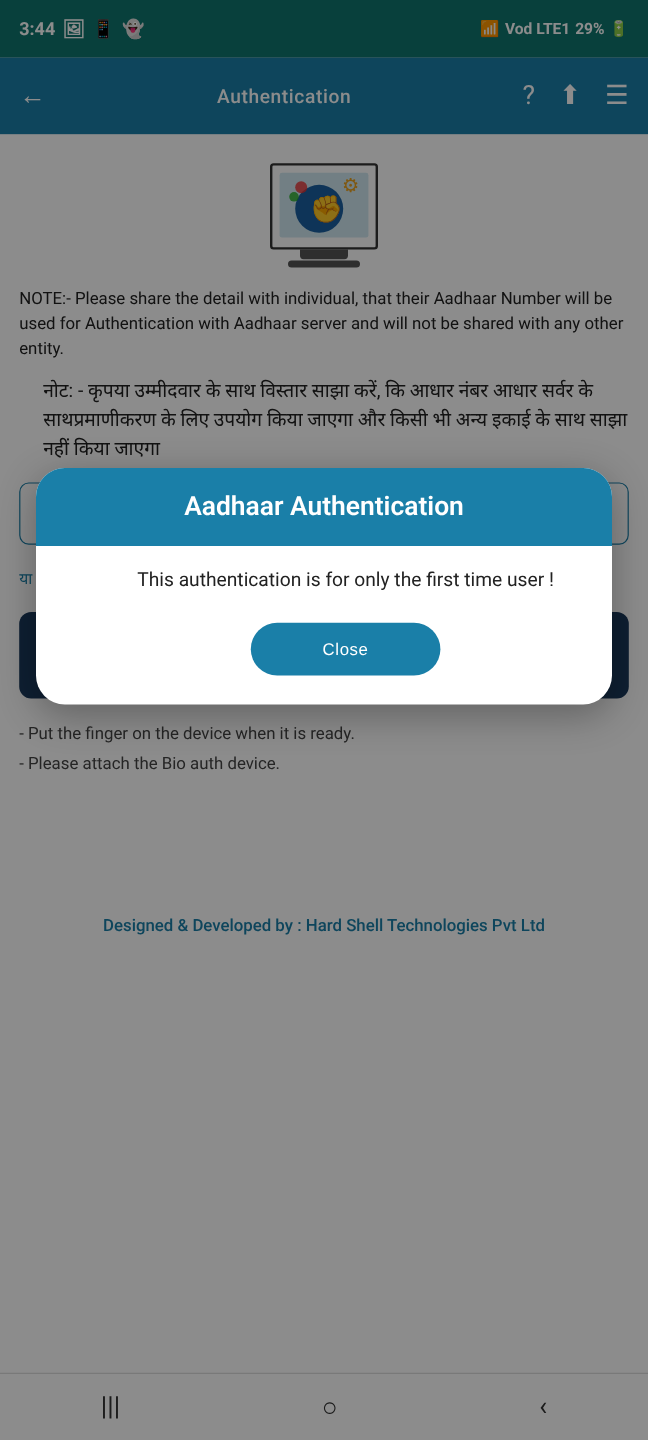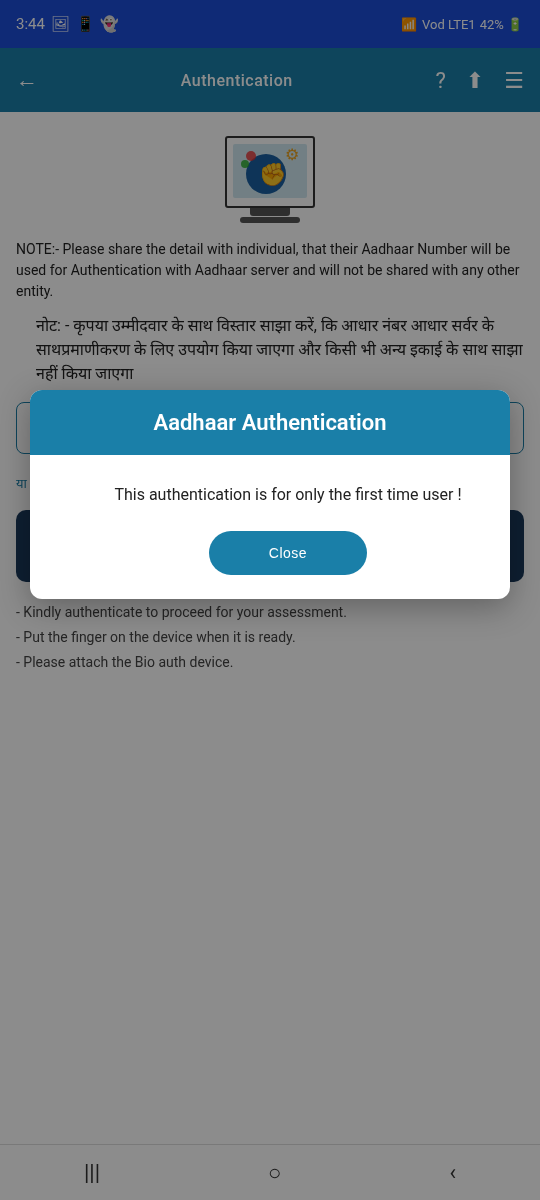--- a/index.html
+++ b/index.html
@@ -10,28 +10,28 @@
       font-family: 'Roboto', Arial, sans-serif;
       background: #f5f5f5;
       position: relative;
       overflow-x: hidden;
     }
 
     
     .status-bar {
       width: 100%;
       height: 48px;
-      background: #1d4ed8;
+      background: #0f766e;
       display: flex;
       align-items: center;
       justify-content: space-between;
       padding: 0 16px;
       color: white;
       font-size: 15px;
-      font-weight: 400;
+      font-weight: 700;
     }
     .status-left { display: flex; align-items: center; gap: 6px; }
     .status-right { display: flex; align-items: center; gap: 4px; font-size: 13px; }
 
     
     .header {
       width: 100%;
       height: 64px;
       background: #1a7fa8;
       display: flex;
@@ -172,36 +172,36 @@
       background: rgba(0,0,0,0.45);
       display: flex;
       align-items: flex-start;
       justify-content: center;
       padding-top: 390px;
       z-index: 100;
     }
     .modal-box {
       width: 480px;
       background: white;
-      border-radius: 12px;
+      border-radius: 24px;
       overflow: hidden;
       box-shadow: 0 8px 32px rgba(0,0,0,0.3);
     }
     .modal-header {
       background: #1a7fa8;
       padding: 20px 24px;
       text-align: center;
     }
     .modal-title {
       color: white;
       font-size: 22px;
       font-weight: 600;
     }
     .modal-body {
-      padding: 28px 24px 24px 24px;
+      padding: 16px 24px 24px 24px;
       text-align: center;
       margin-left: 36px;
     }
     .modal-message {
       font-size: 16px;
       color: #222;
       margin-bottom: 24px;
       line-height: 1.5;
     }
     .modal-close-btn {
@@ -254,21 +254,21 @@
 <div class="status-bar">
   <div class="status-left">
     <span>3:44</span>
     <span>🖼</span>
     <span>📱</span>
     <span>👻</span>
   </div>
   <div class="status-right">
     <span>📶</span>
     <span>Vod LTE1</span>
-    <span>42%</span>
+    <span>29%</span>
     <span>🔋</span>
   </div>
 </div>
 
 <div class="header">
   <span class="back-icon">←</span>
   <span class="header-title">Authentication</span>
   <div class="header-icons">
     <span class="header-icon">?</span>
     <span class="header-icon">⬆</span>
@@ -315,29 +315,29 @@
   <input class="input-field" type="text" placeholder="" style="">
 
   
   <p class="consent-text">या बायोमीट्रिक और/या वन टाइम पिन (ओटीपी) डेटा प्रदान करने की सहमति देता हूं।</p>
 
   
   <button class="auth-button">Authenticate</button>
 
   
   <div class="instructions">
-    <p class="instruction-line">- Kindly authenticate to proceed for your assessment.</p>
     <p class="instruction-line">- Put the finger on the device when it is ready.</p>
     <p class="instruction-line">- Please attach the Bio auth device.</p>
   </div>
 
   
   <div style="height: 80px;"></div>
 
   
+  <div class="footer-text">Designed &amp; Developed by : Hard Shell Technologies Pvt Ltd</div>
 
 </div>
 
 <div class="bottom-nav">
   <span class="nav-icon">|||</span>
   <span class="nav-icon">○</span>
   <span class="nav-icon">‹</span>
 </div>
 
 <div class="modal-overlay">

